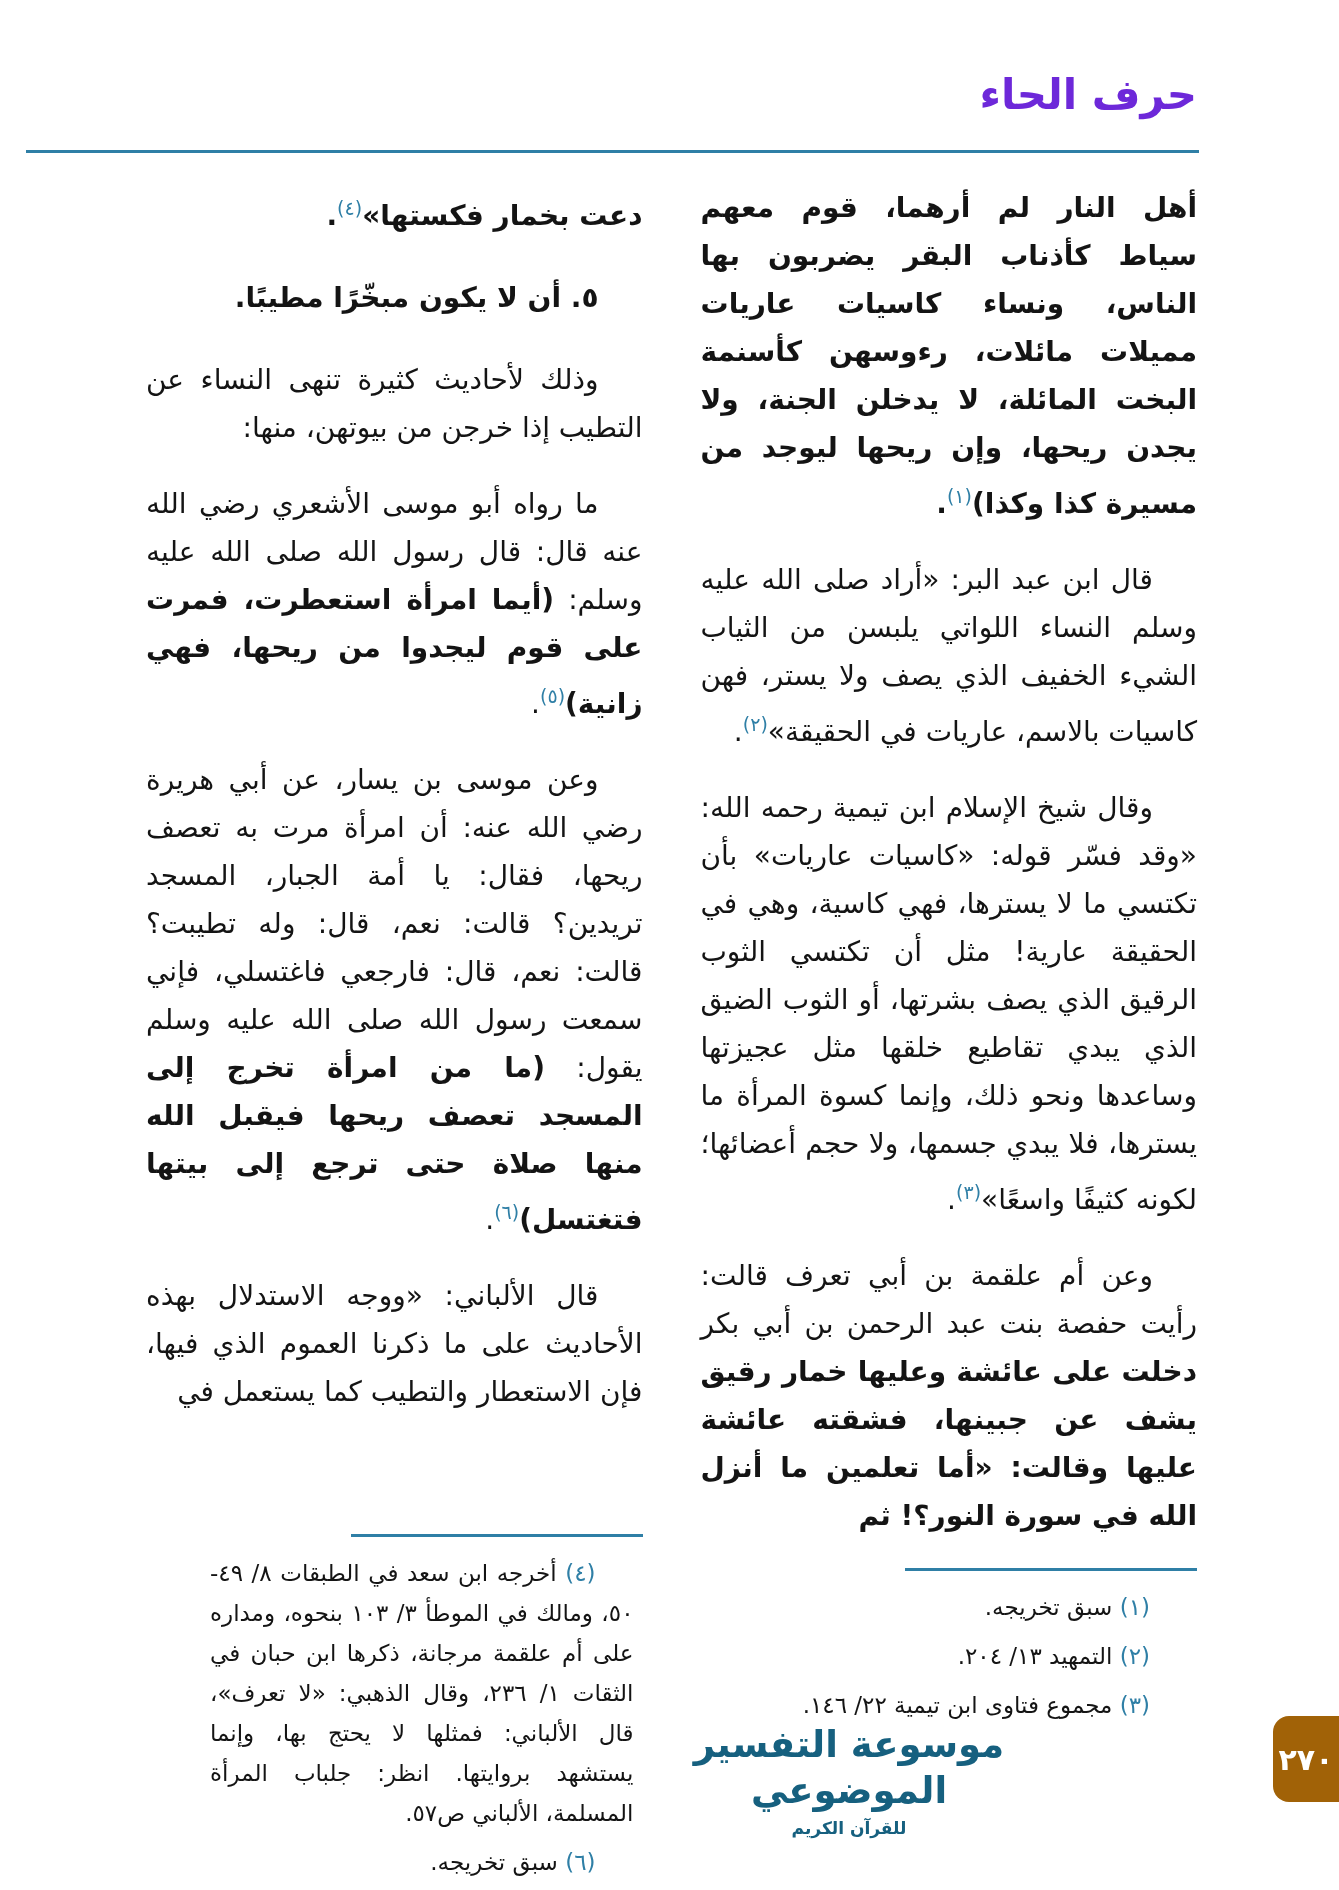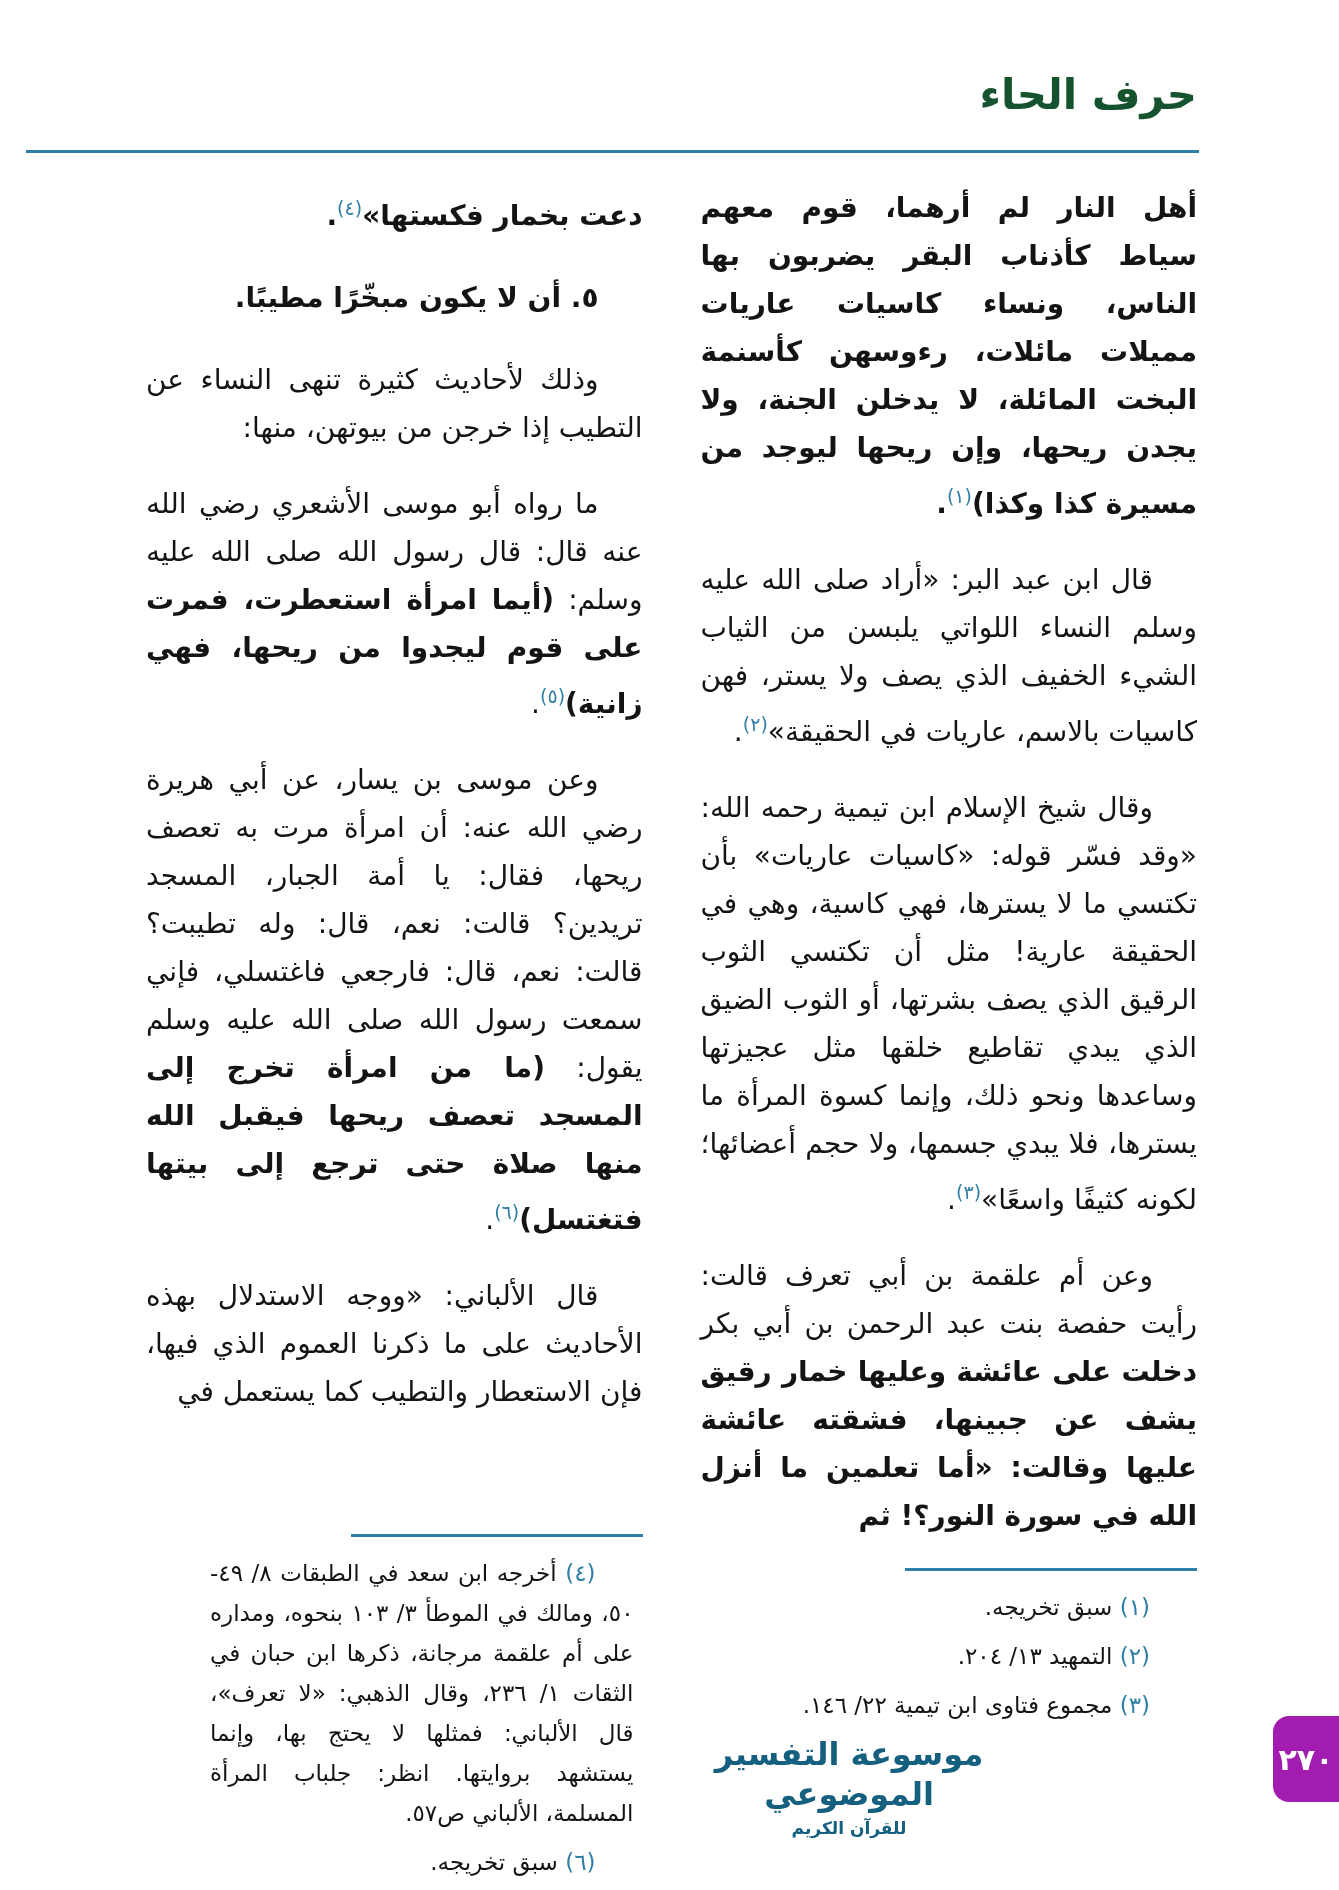--- a/index.html
+++ b/index.html
@@ -3,21 +3,21 @@
 <meta charset="utf-8">
 <style>
   html,body{margin:0;padding:0;}
   body{background:#e9e9e9;font-family:"DejaVu Sans",sans-serif;}
   .page{
     position:relative;width:1339px;height:1890px;margin:0 auto;
     background:#ffffff;direction:rtl;overflow:hidden;color:#141414;
   }
   .chapter-title{
     position:absolute;top:70px;right:142px;
-    font-size:42px;font-weight:700;color:#14532d;
+    font-size:42px;font-weight:700;color:#6d28d9;
   }
   .header-rule{
     position:absolute;top:150px;left:26px;right:140px;height:3px;background:#2f7fa6;
   }
   .content{
     position:absolute;top:184px;right:142px;left:146px;height:1516px;
     display:flex;gap:58px;
   }
   .col{flex:1 1 0;min-width:0;display:flex;flex-direction:column;gap:28px;}
   .para{margin:0;font-size:28px;line-height:48px;text-align:justify;text-justify:inter-word;}
@@ -27,25 +27,25 @@
   .marker{color:#2f7fa6;font-size:19px;vertical-align:10px;font-weight:400;}
   .footnotes-bottom{margin-top:auto;}
   .footnotes-left{margin-top:90px;margin-left:55px;}
   .fn-sep{width:292px;height:3px;background:#2f7fa6;margin-bottom:16px;}
   .footnote{margin:9px;font-size:23px;line-height:40px;text-align:justify;text-indent:38px;}
   .fn-num{color:#2f7fa6;}
   .logo{
     position:absolute;bottom:52px;right:300px;width:380px;
     text-align:center;color:#16607f;
   }
-  .logo-title{font-size:32px;font-weight:700;line-height:1.25;}
+  .logo-title{font-size:37px;font-weight:700;line-height:1.25;}
   .logo-sub{font-size:17px;margin-top:4px;font-weight:700;}
   .page-tab{
     position:absolute;right:0;bottom:88px;width:66px;height:86px;
-    background:#a21caf;border-radius:16px 0 0 16px;
+    background:#a16207;border-radius:16px 0 0 16px;
     display:flex;align-items:center;justify-content:center;
   }
   .page-num{color:#ffffff;font-size:30px;font-weight:700;}
 </style>
 </head>
 <body>
 
 <div class="page">
 
   <div class="chapter-title">حرف الحاء</div>

